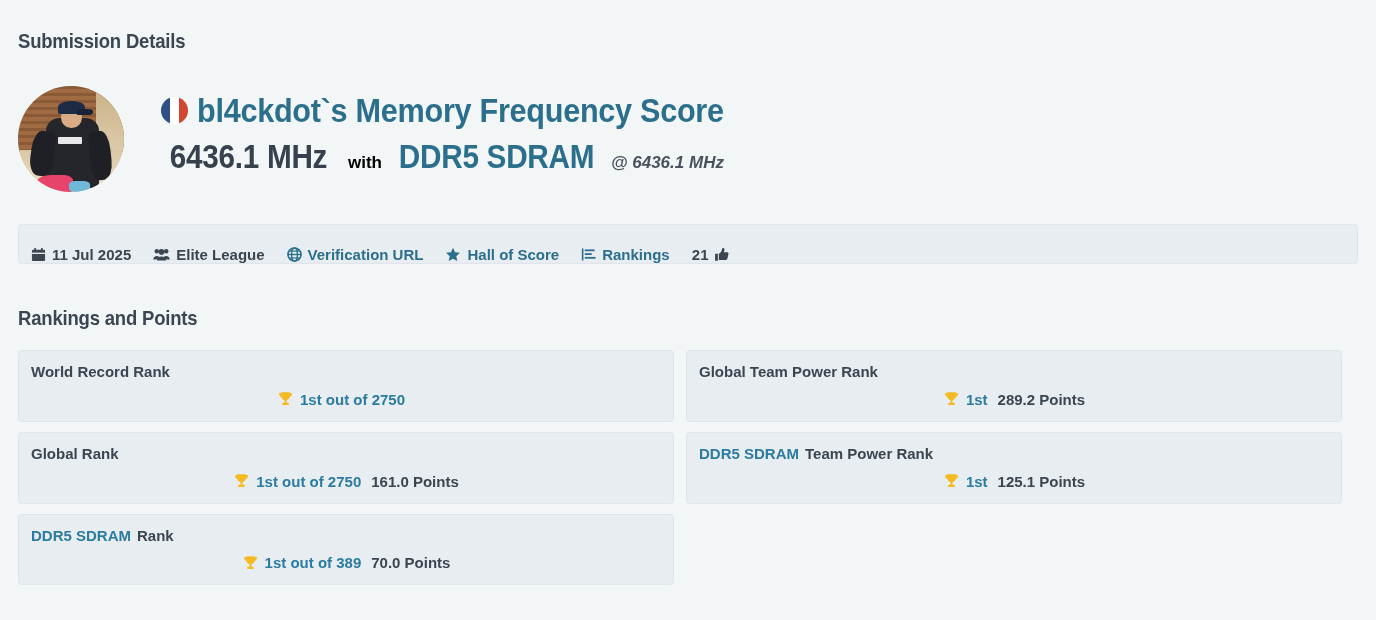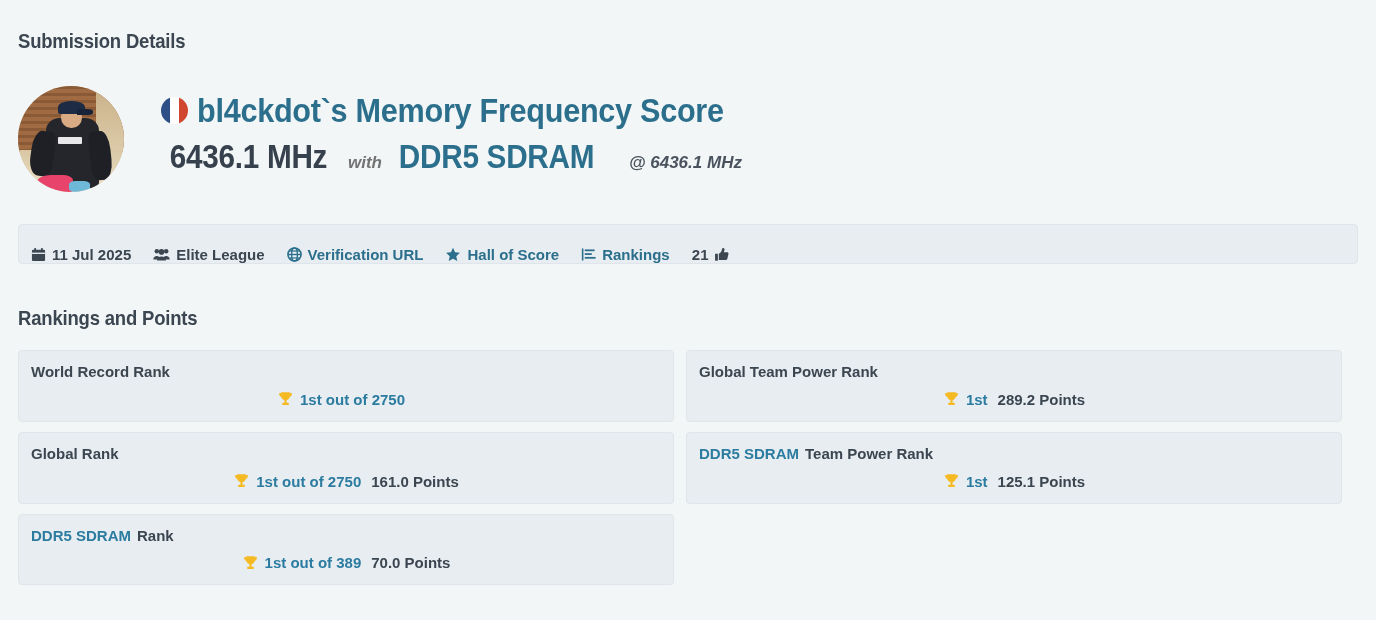--- a/index.html
+++ b/index.html
@@ -127,33 +127,33 @@
     white-space: nowrap;
   }
   .score-value {
     font-family: "Liberation Sans Narrow", "Liberation Sans", sans-serif;
     font-weight: bold; font-size: 33px; color: #36414d;
     letter-spacing: -0.3px;
     transform: scaleX(0.9); transform-origin: left baseline;
   }
   .score-with {
     font-family: "Liberation Sans Narrow", "Liberation Sans", sans-serif;
-    font-style: italic; font-weight: bold;
-    font-size: 17px; color: #737373; margin: 0 6px 16px 12px;
+    font-weight: bold;
+    font-size: 17px; color: #000000; margin: 0 6px 16px 12px;
   }
   .score-hw {
     font-family: "Liberation Sans Narrow", "Liberation Sans", sans-serif;
     font-weight: bold; font-size: 33px; color: #2b6f8c;
     letter-spacing: -0.3px; text-decoration: none;
     transform: scaleX(0.9); transform-origin: left baseline;
   }
   .score-at {
     font-family: "Liberation Sans Narrow", "Liberation Sans", sans-serif;
     font-style: italic; font-weight: bold;
-    font-size: 17px; color: #4a535d; margin-left: 24px;
+    font-size: 17px; color: #4a535d; margin-left: 6px;
   }
 
   
   .meta-bar {
     position: absolute; left: 18px; top: 224px;
     width: 1340px; height: 40px;
     background: #e8edf1;
     border: 1px solid #dfe5ea;
     border-radius: 4px;
     display: flex; align-items: flex-end;

